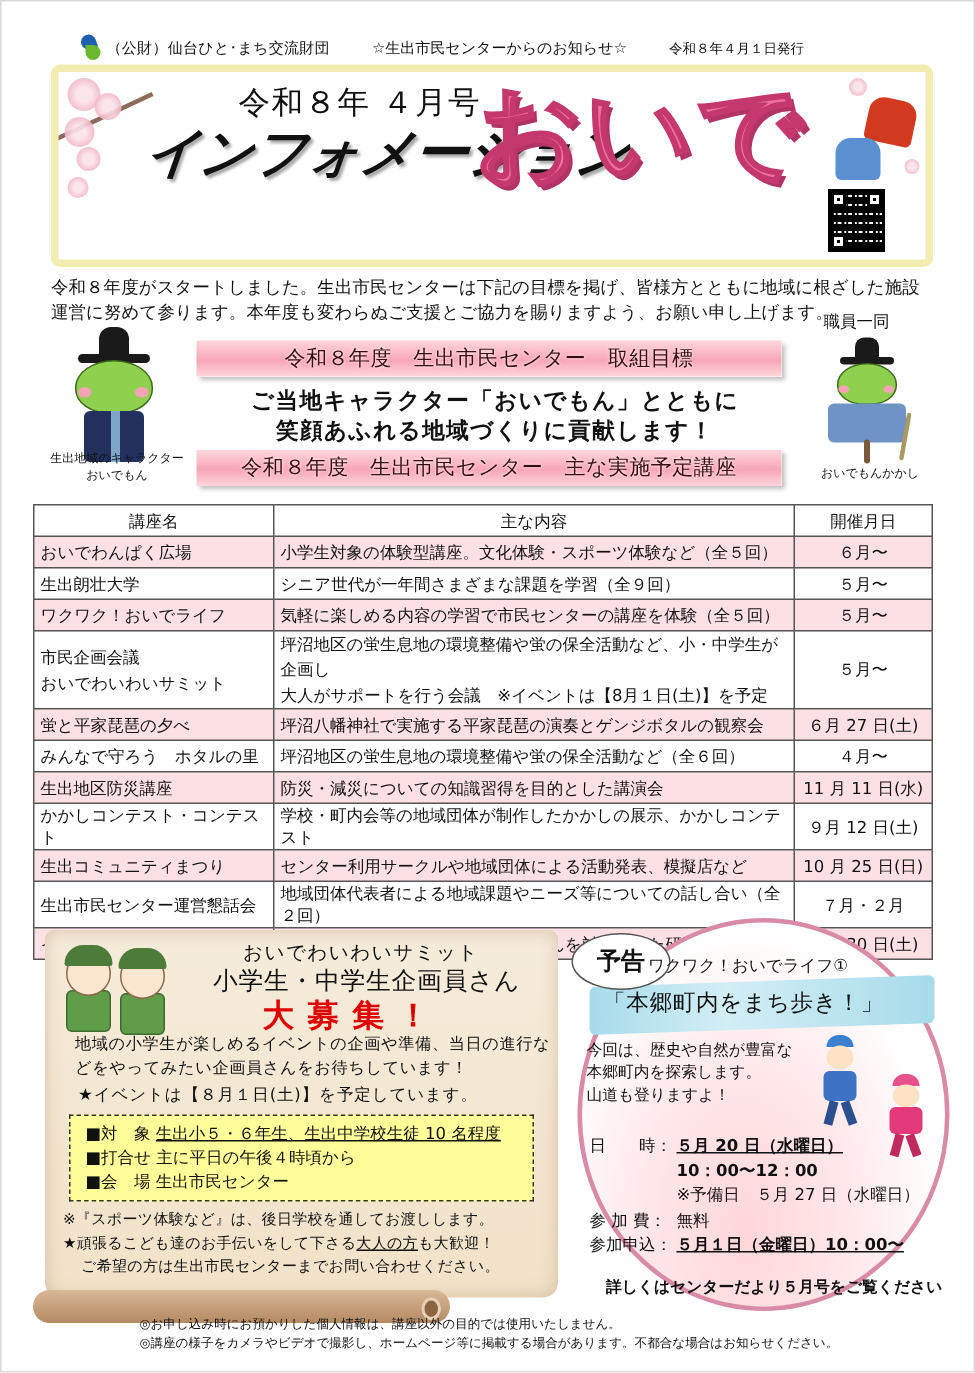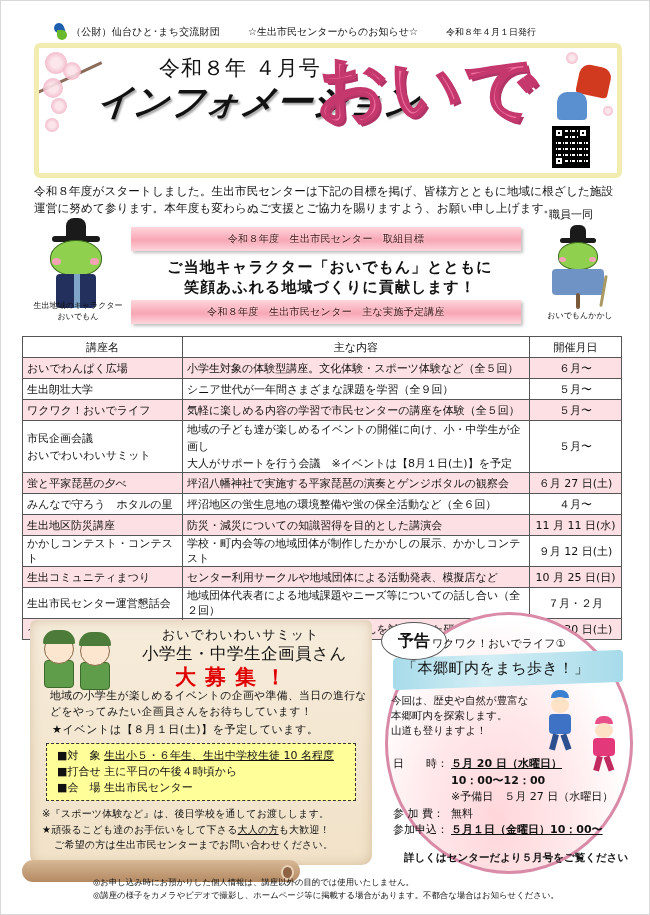--- a/index.html
+++ b/index.html
@@ -39,21 +39,21 @@
 
   
   .chara { position: absolute; }
   .chara .hat { position: absolute; background: #1a1a1a; }
   .chara .face { position: absolute; background: #8fd14f; border-radius: 50% 50% 45% 45%; border: 1px solid #3d6a1c; }
   .chara .cheek { position: absolute; width: 9px; height: 7px; border-radius: 50%; background: #f7a3b5; }
   .chara .robe { position: absolute; border-radius: 4px; }
   .chara-cap { position: absolute; font-size: 8px; text-align: center; line-height: 11px; }
 
   
-  .pinkbar { position: absolute; left: 131px; width: 390px; height: 24px; background: linear-gradient(#ffd6dc, #f7a6b4 55%, #ffd6dc); box-shadow: 2px 2px 3px rgba(0,0,0,.25); display: flex; align-items: center; justify-content: center; font-size: 10px; color: #3a0d0d; letter-spacing: 0.3px; text-shadow: 0 0 2px #fff; }
+  .pinkbar { position: absolute; left: 131px; width: 390px; height: 24px; background: linear-gradient(#ffd6dc, #f7a6b4 55%, #ffd6dc); box-shadow: 2px 2px 3px rgba(0,0,0,.25); display: flex; align-items: center; justify-content: center; font-size: 14px; color: #3a0d0d; letter-spacing: 0.3px; text-shadow: 0 0 2px #fff; }
   .goal { position: absolute; left: 140px; width: 380px; text-align: center; font-size: 15px; font-weight: bold; line-height: 20px; letter-spacing: 1px; }
 
   .staff { position: absolute; left: 549px; top: 207px; font-size: 11px; }
 
   
   table.courses { position: absolute; left: 22px; top: 336px; width: 600px; border-collapse: collapse; font-size: 11px; }
   table.courses th, table.courses td { border: 1px solid #555; height: 21px; padding: 0 4px; }
   table.courses th { background: #fff; font-weight: normal; text-align: center; font-size: 11px; }
   table.courses td.date { text-align: center; }
   table.courses tr.pink td { background: #fde0e3; }
@@ -204,21 +204,21 @@
           <div>気軽に楽しめる内容の学習で市民センターの講座を体験（全５回）</div>
         </td>
         <td class="date">５月〜</td>
       </tr>
       <tr class="tall">
         <td>
           <div>市民企画会議</div>
           <div>おいでわいわいサミット</div>
         </td>
         <td>
-          <div>地域の子ども達が楽しめるイベントの開催に向け、小・中学生が企画し</div>
+          <div>坪沼地区の蛍生息地の環境整備や蛍の保全活動など、小・中学生が企画し</div>
           <div>大人がサポートを行う会議　※イベントは【8月１日(土)】を予定</div>
         </td>
         <td class="date">５月〜</td>
       </tr>
       <tr class="pink">
         <td>
           <div>蛍と平家琵琶の夕べ</div>
         </td>
         <td>
           <div>坪沼八幡神社で実施する平家琵琶の演奏とゲンジボタルの観察会</div>

